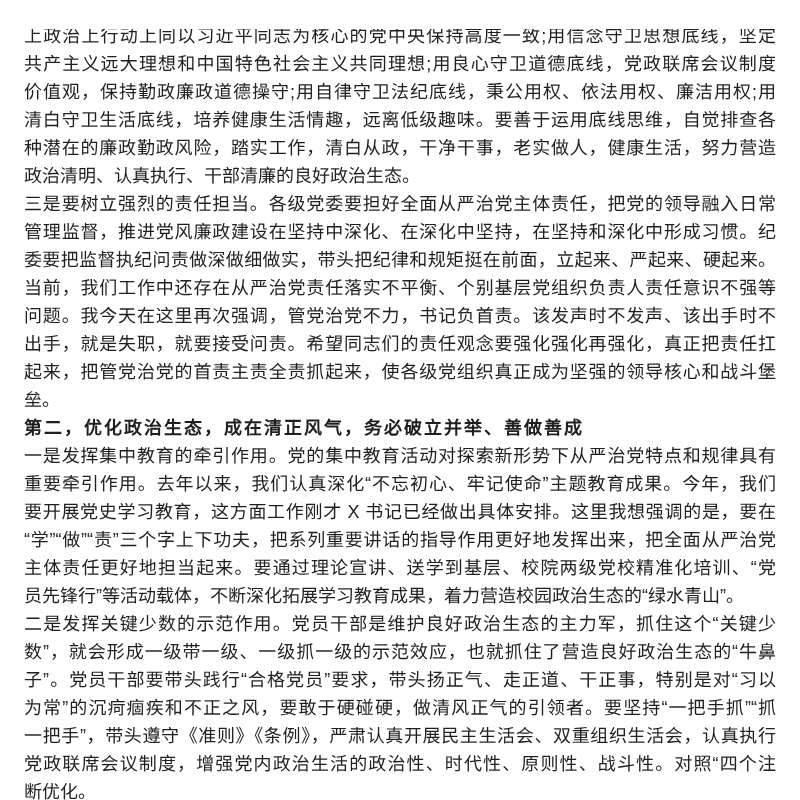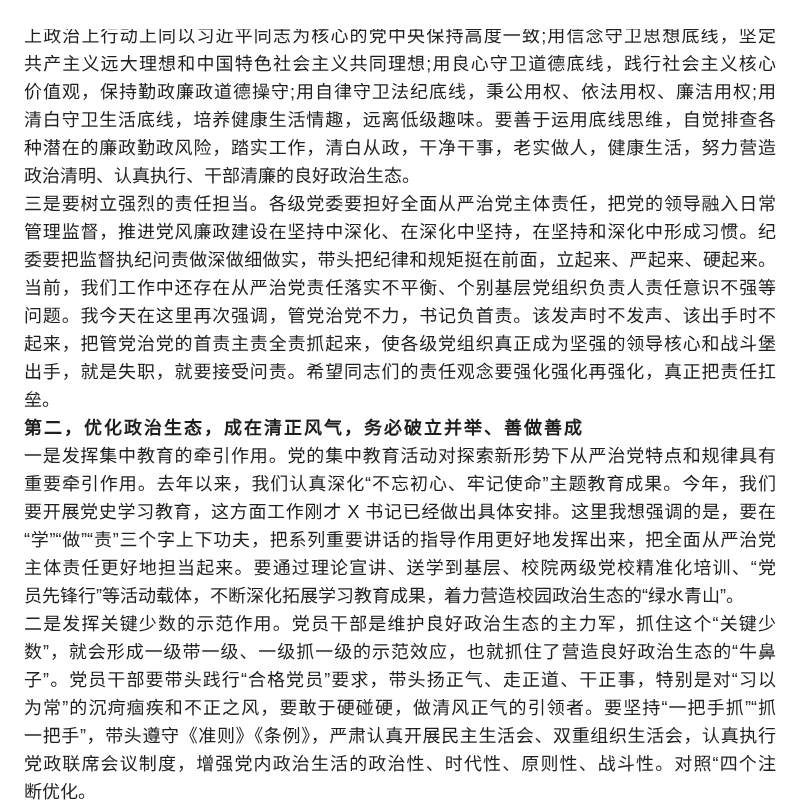--- a/index.html
+++ b/index.html
@@ -44,32 +44,32 @@
     text-align: right;
     text-align-last: left;
   }
 </style>
 </head>
 <body style="background: rgb(255, 255, 255);">
 
 <div class="page">
   <div class="text-block" style="color: rgb(31, 31, 31);">
       <div class="line fill">上政治上行动上同以习近平同志为核心的党中央保持高度一致;用信念守卫思想底线，坚定</div>
-      <div class="line fill">共产主义远大理想和中国特色社会主义共同理想;用良心守卫道德底线，践行社会主义核心</div>
+      <div class="line fill">共产主义远大理想和中国特色社会主义共同理想;用良心守卫道德底线，党政联席会议制度</div>
       <div class="line fill">价值观，保持勤政廉政道德操守;用自律守卫法纪底线，秉公用权、依法用权、廉洁用权;用</div>
       <div class="line fill">清白守卫生活底线，培养健康生活情趣，远离低级趣味。要善于运用底线思维，自觉排查各</div>
       <div class="line fill">种潜在的廉政勤政风险，踏实工作，清白从政，干净干事，老实做人，健康生活，努力营造</div>
       <div class="line">政治清明、认真执行、干部清廉的良好政治生态。</div>
       <div class="line fill">三是要树立强烈的责任担当。各级党委要担好全面从严治党主体责任，把党的领导融入日常</div>
       <div class="line fill">管理监督，推进党风廉政建设在坚持中深化、在深化中坚持，在坚持和深化中形成习惯。纪</div>
       <div class="line fill">委要把监督执纪问责做深做细做实，带头把纪律和规矩挺在前面，立起来、严起来、硬起来。</div>
       <div class="line fill">当前，我们工作中还存在从严治党责任落实不平衡、个别基层党组织负责人责任意识不强等</div>
       <div class="line fill">问题。我今天在这里再次强调，管党治党不力，书记负首责。该发声时不发声、该出手时不</div>
+      <div class="line fill">出手，就是失职，就要接受问责。希望同志们的责任观念要强化强化再强化，真正把责任扛</div>
       <div class="line fill">起来，把管党治党的首责主责全责抓起来，使各级党组织真正成为坚强的领导核心和战斗堡</div>
-      <div class="line fill">出手，就是失职，就要接受问责。希望同志们的责任观念要强化强化再强化，真正把责任扛</div>
       <div class="line">垒。</div>
       <div class="line heading">第二，优化政治生态，成在清正风气，务必破立并举、善做善成</div>
       <div class="line fill">一是发挥集中教育的牵引作用。党的集中教育活动对探索新形势下从严治党特点和规律具有</div>
       <div class="line fill">重要牵引作用。去年以来，我们认真深化“不忘初心、牢记使命”主题教育成果。今年，我们</div>
       <div class="line fill">要开展党史学习教育，这方面工作刚才 X 书记已经做出具体安排。这里我想强调的是，要在</div>
       <div class="line fill">“学”“做”“责”三个字上下功夫，把系列重要讲话的指导作用更好地发挥出来，把全面从严治党</div>
       <div class="line fill">主体责任更好地担当起来。要通过理论宣讲、送学到基层、校院两级党校精准化培训、“党</div>
       <div class="line">员先锋行”等活动载体，不断深化拓展学习教育成果，着力营造校园政治生态的“绿水青山”。</div>
       <div class="line fill">二是发挥关键少数的示范作用。党员干部是维护良好政治生态的主力军，抓住这个“关键少</div>
       <div class="line fill">数”，就会形成一级带一级、一级抓一级的示范效应，也就抓住了营造良好政治生态的“牛鼻</div>

